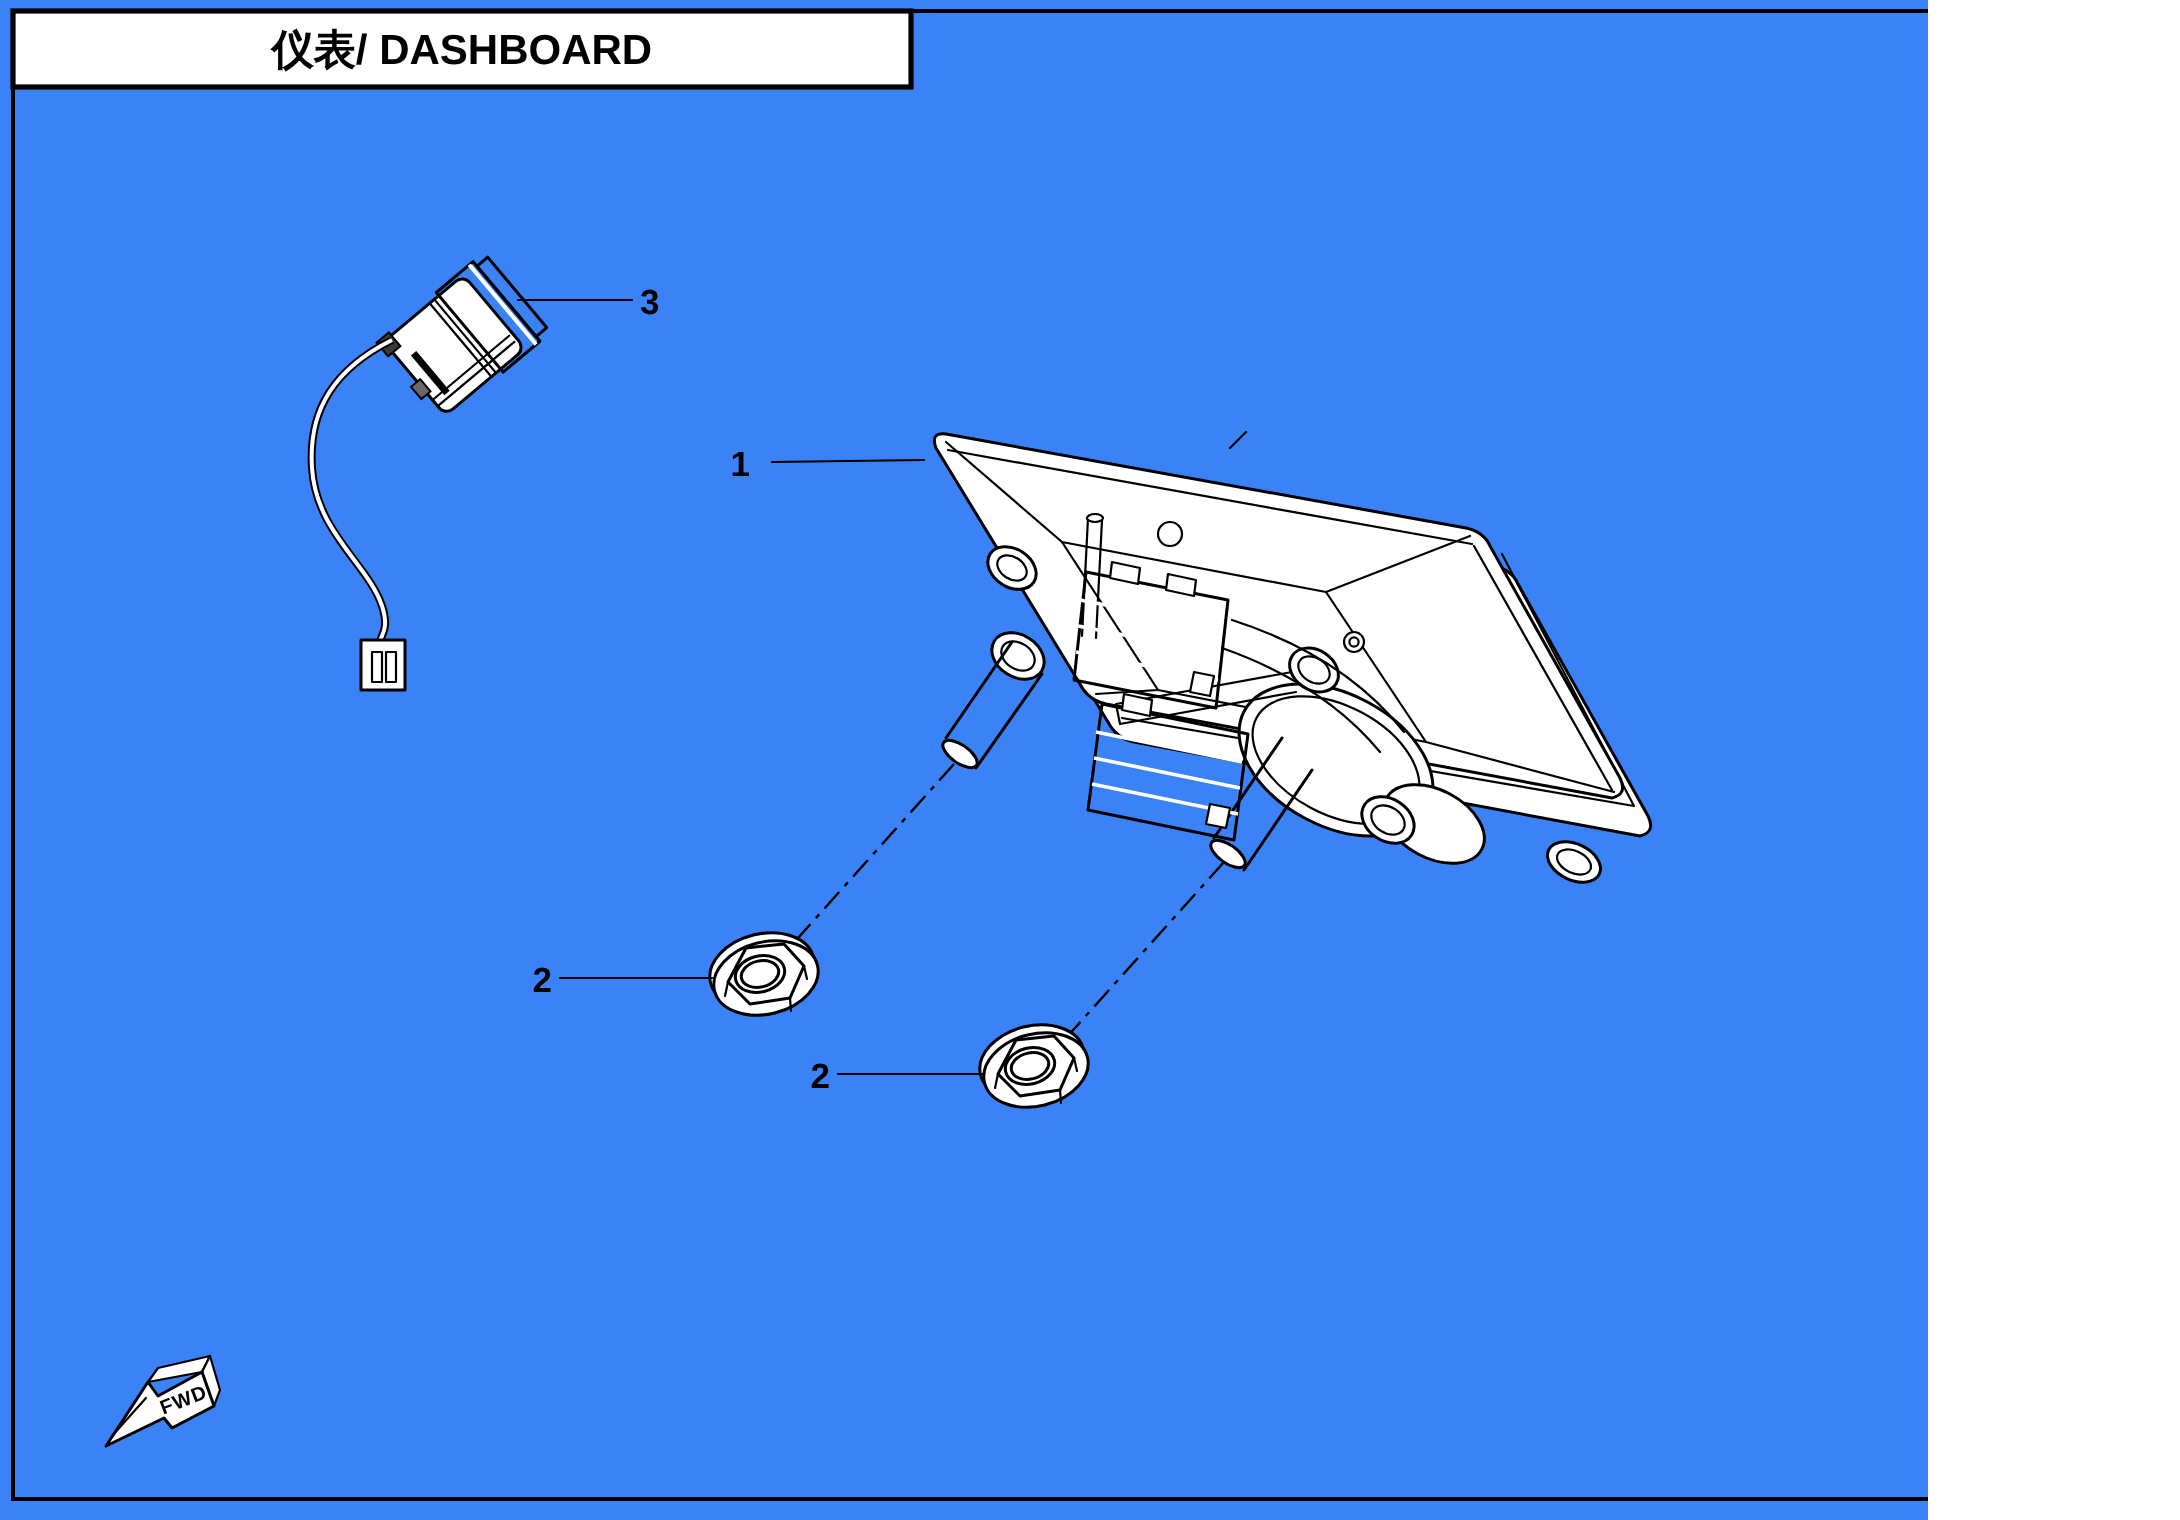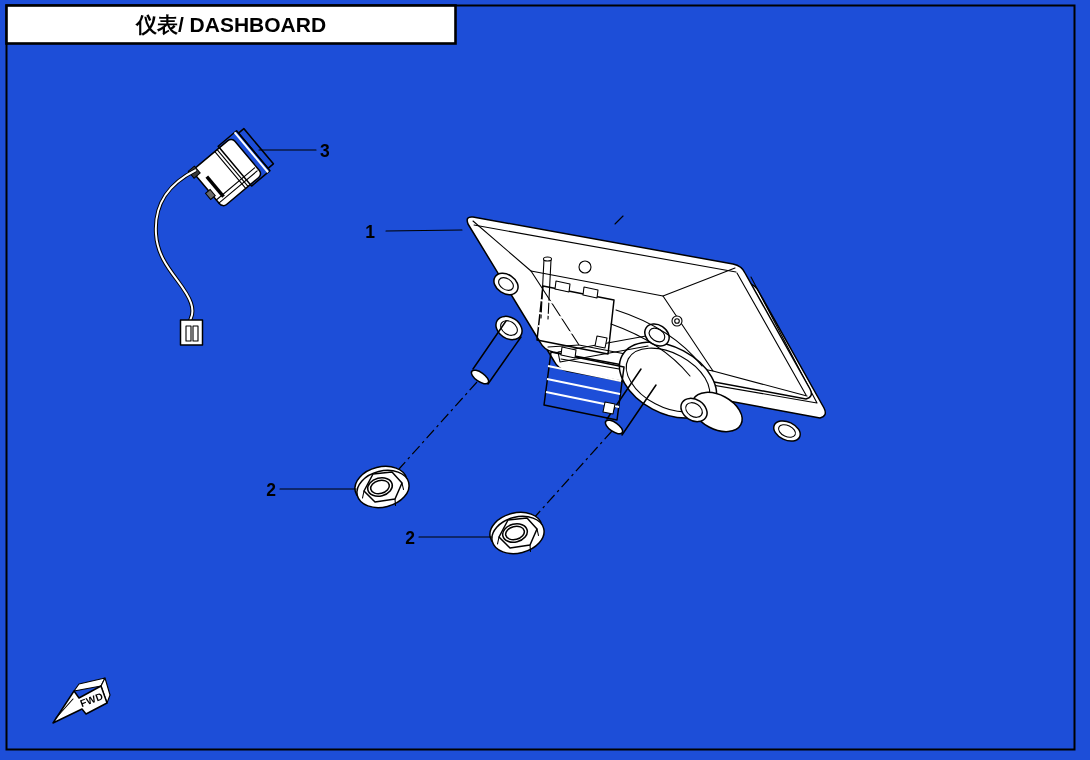--- a/index.html
+++ b/index.html
@@ -5,23 +5,23 @@
   html, body {
     margin: 0;
     padding: 0;
     background: #ffffff;
     width: 1090px;
     height: 760px;
     font-family: "Liberation Sans", sans-serif;
   }
   .stage {
     position: relative;
-    width: 1090px;
+    width: 964px;
     height: 760px;
-    background: #1d4ed8;
+    background: #3b82f6;
     overflow: hidden;
   }
   svg { display: block; }
   .ln  { stroke: #000000; stroke-width: 1.5; fill: none; stroke-linejoin: round; stroke-linecap: round; }
   .ln-thin { stroke: #000000; stroke-width: 1.1; fill: none; stroke-linejoin: round; stroke-linecap: round; }
   .wf  { fill: #ffffff; }
   .frame { stroke: #000000; stroke-width: 2; fill: none; }
   .titlebox { stroke: #000000; stroke-width: 2.6; fill: #ffffff; }
   .title-text {
     font-family: "Liberation Sans", sans-serif;

